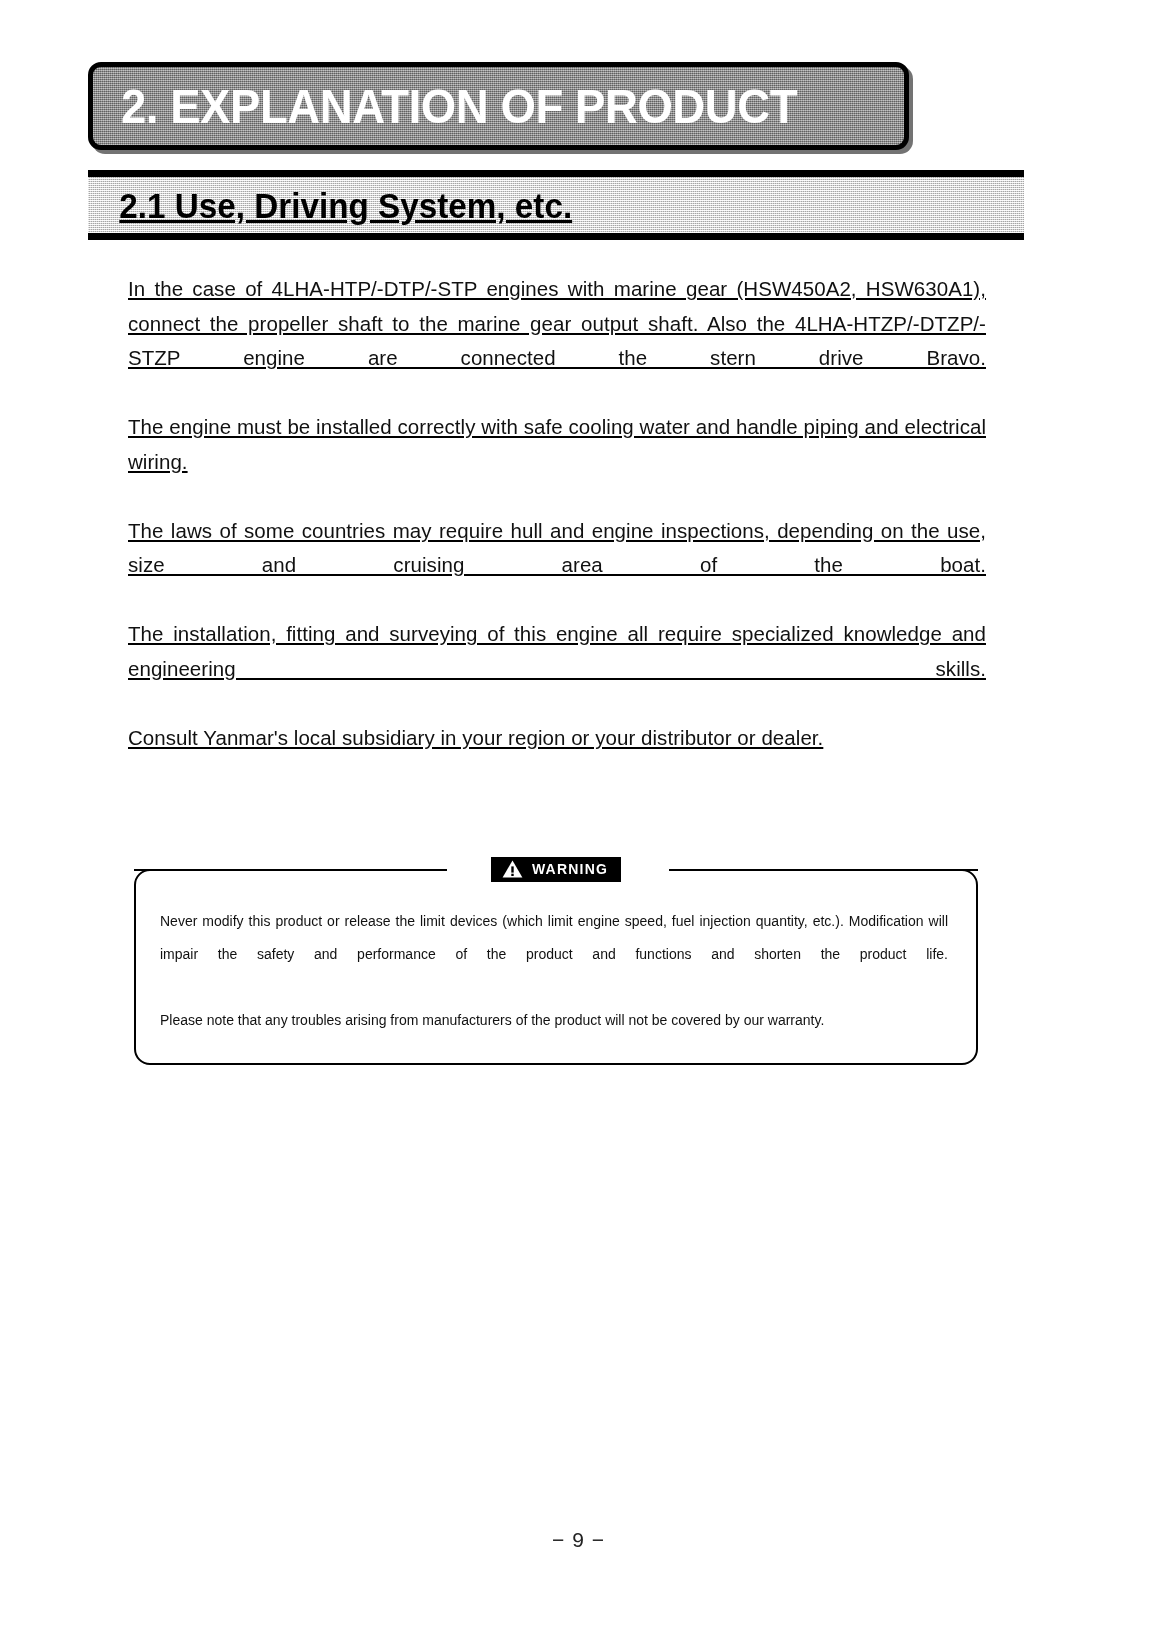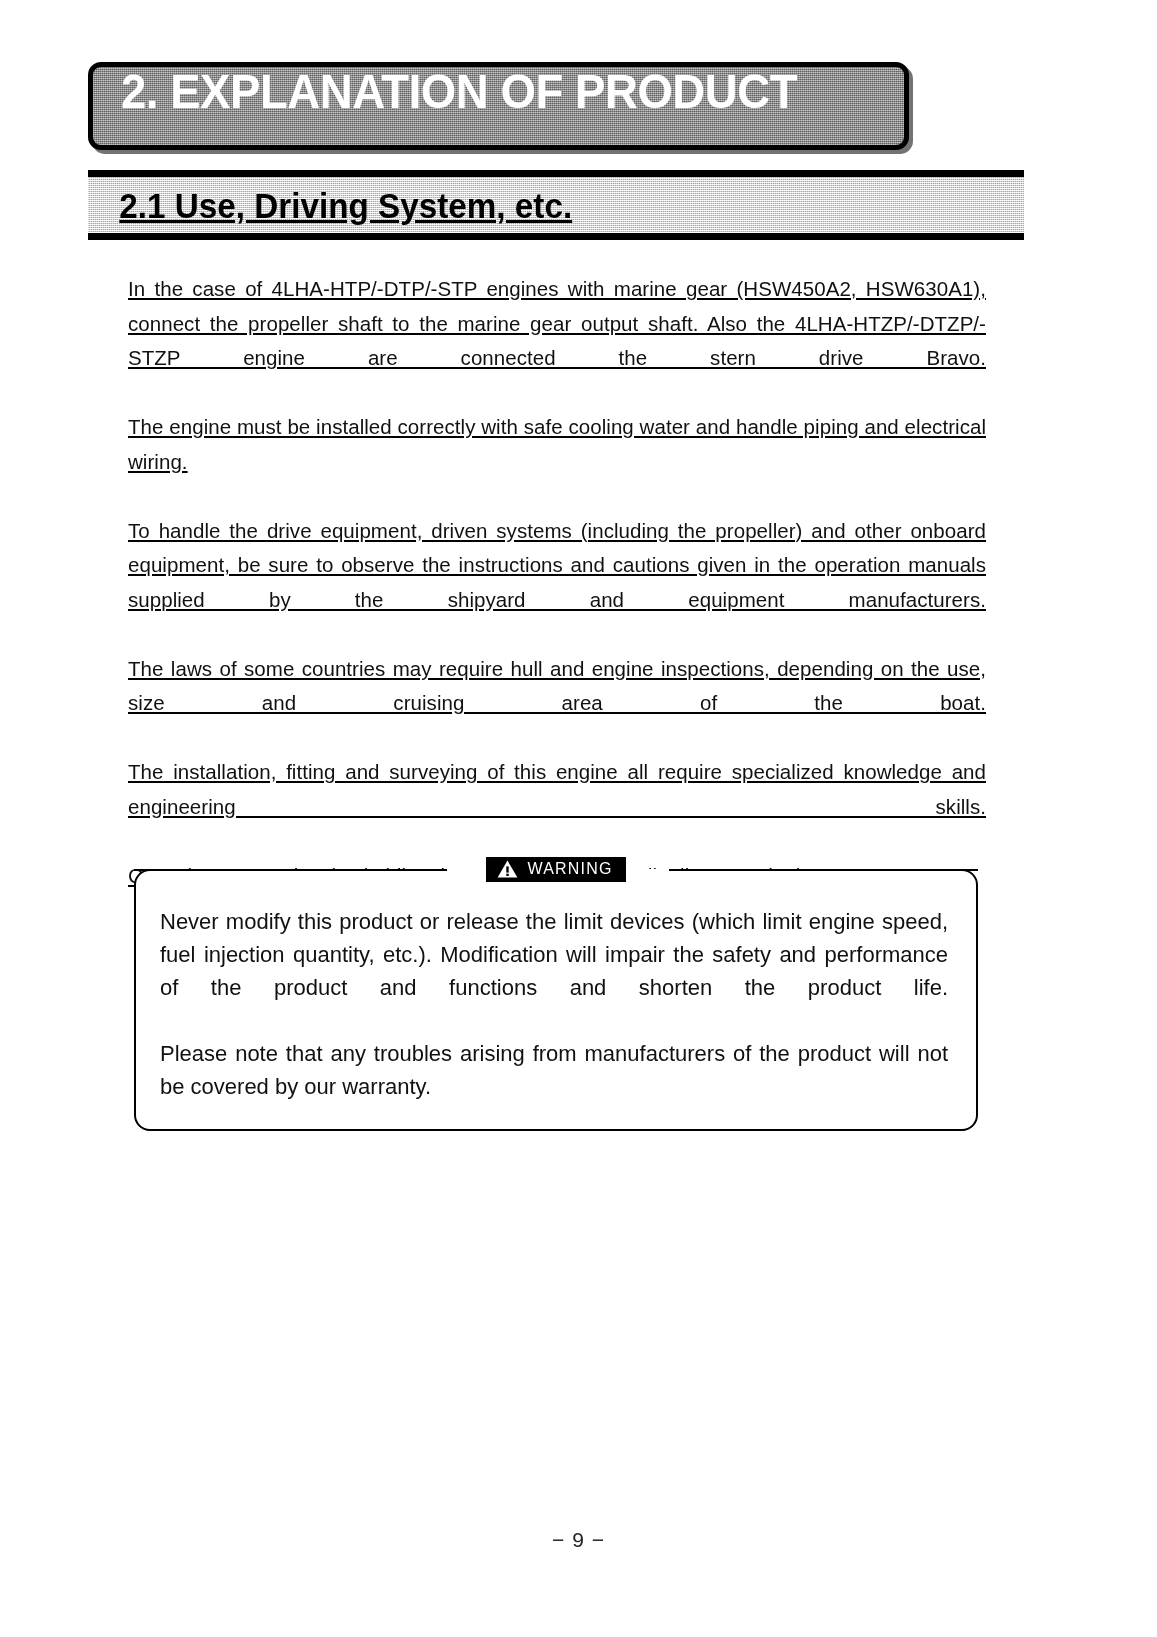--- a/index.html
+++ b/index.html
@@ -28,20 +28,21 @@
     width: 821px;
     height: 88px;
     box-sizing: border-box;
     border: 5px solid #000000;
     border-radius: 13px;
     background-color: #8a8a8a;
     background-image:
       repeating-linear-gradient(0deg, rgba(255,255,255,0.30) 0 1px, rgba(0,0,0,0.18) 1px 2px),
       repeating-linear-gradient(90deg, rgba(255,255,255,0.25) 0 1px, rgba(0,0,0,0.15) 1px 2px);
     display: flex;
+    align-items: center;
     box-shadow: 4px 4px 0 rgba(0,0,0,0.55);
   }
   .chapter-banner-text {
     color: #ffffff;
     font-size: 49px;
     font-weight: bold;
     letter-spacing: -0.5px;
     padding-left: 30px;
     line-height: 1;
     transform: scaleX(0.93);
@@ -145,22 +146,22 @@
     box-sizing: border-box;
   }
   .warning-tri {
     position: relative;
     width: 21px;
     height: 18px;
     display: inline-block;
   }
   .warning-tri svg { display: block; }
   .warning-badge-label {
-    font-size: 16px;
-    font-weight: normal;
+    font-size: 14px;
+    font-weight: bold;
     letter-spacing: 1.2px;
     line-height: 1;
     white-space: nowrap;
   }
   .warning-box {
     box-sizing: border-box;
     border: 2px solid #000000;
     border-radius: 16px;
     border-top: 2px solid #000000;
     padding: 26px 28px 26px 24px;
@@ -171,21 +172,21 @@
   }
   .warning-mask {
     position: absolute;
     top: -2px;
     left: 311px;
     width: 222px;
     height: 4px;
     background: #ffffff;
   }
   .warning-para {
-    font-size: 22px;
+    font-size: 14px;
     line-height: 33px;
     text-align: justify;
     color: #111111;
     margin: 0;
   }
   .warning-para::after {
     content: "";
     display: inline-block;
     width: 100%;
   }
@@ -216,21 +217,20 @@
     <div class="section-rule-top"></div>
     <div class="section-bar">
       <div class="section-bar-text">2.1  Use, Driving System, etc.</div>
     </div>
     <div class="section-rule-bottom"></div>
   </div>
 
   <div class="body-block">
     <p class="body-para">In the case of 4LHA-HTP/-DTP/-STP engines with marine gear (HSW450A2, HSW630A1), connect the propeller shaft to the marine gear output shaft.  Also the 4LHA-HTZP/-DTZP/-STZP engine are connected the stern drive Bravo.</p>
     <p class="body-para">The engine must be installed correctly with safe cooling water and handle piping and electrical wiring.</p>
-    <p class="body-para">To handle the drive equipment, driven systems (including the propeller) and other onboard equipment, be sure to observe the instructions and cautions given in the operation manuals supplied by the shipyard and equipment manufacturers.</p>
     <p class="body-para">The laws of some countries may require hull and engine inspections, depending on the use, size and cruising area of the boat.</p>
     <p class="body-para">The installation, fitting and  surveying of this engine all require specialized knowledge and engineering skills.</p>
     <p class="body-para noexpand">Consult  Yanmar's local subsidiary in your region or your distributor or dealer.</p>
   </div>
 
   <div class="warning-wrap">
     <div class="warning-badge-row">
       <span class="warning-badge-line-left"></span>
       <span class="warning-badge-line-right"></span>
       <span class="warning-badge">

